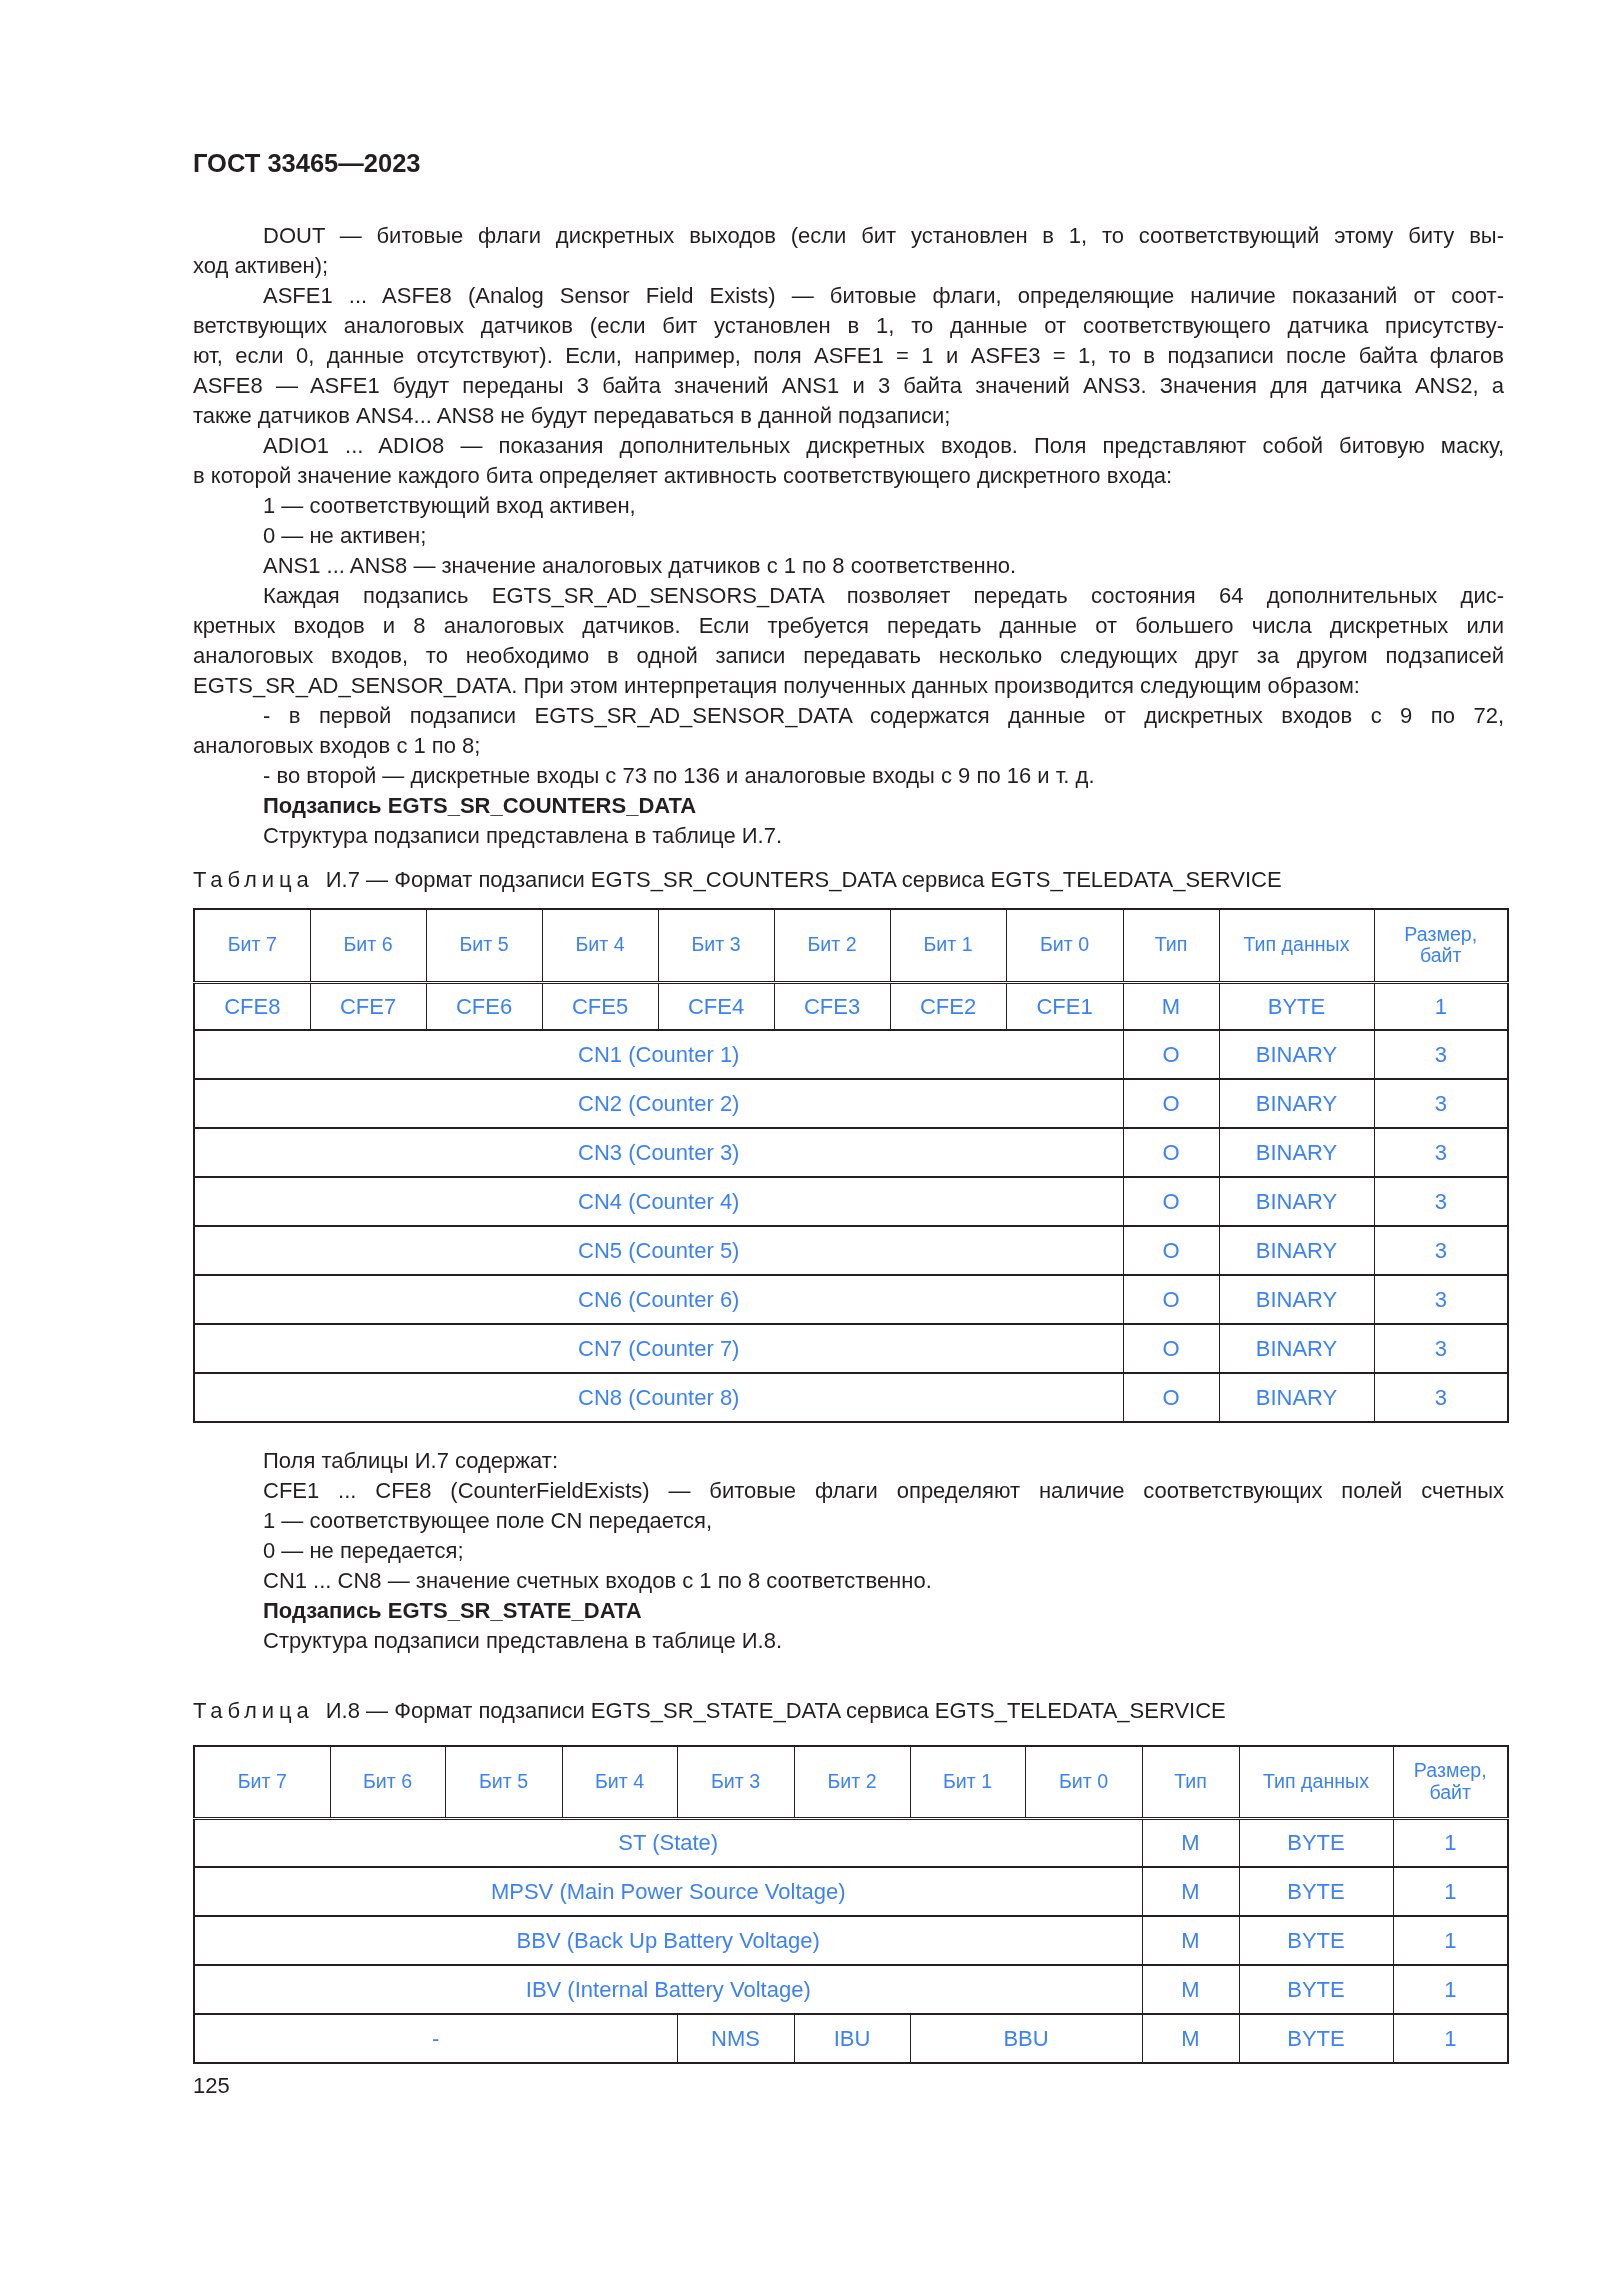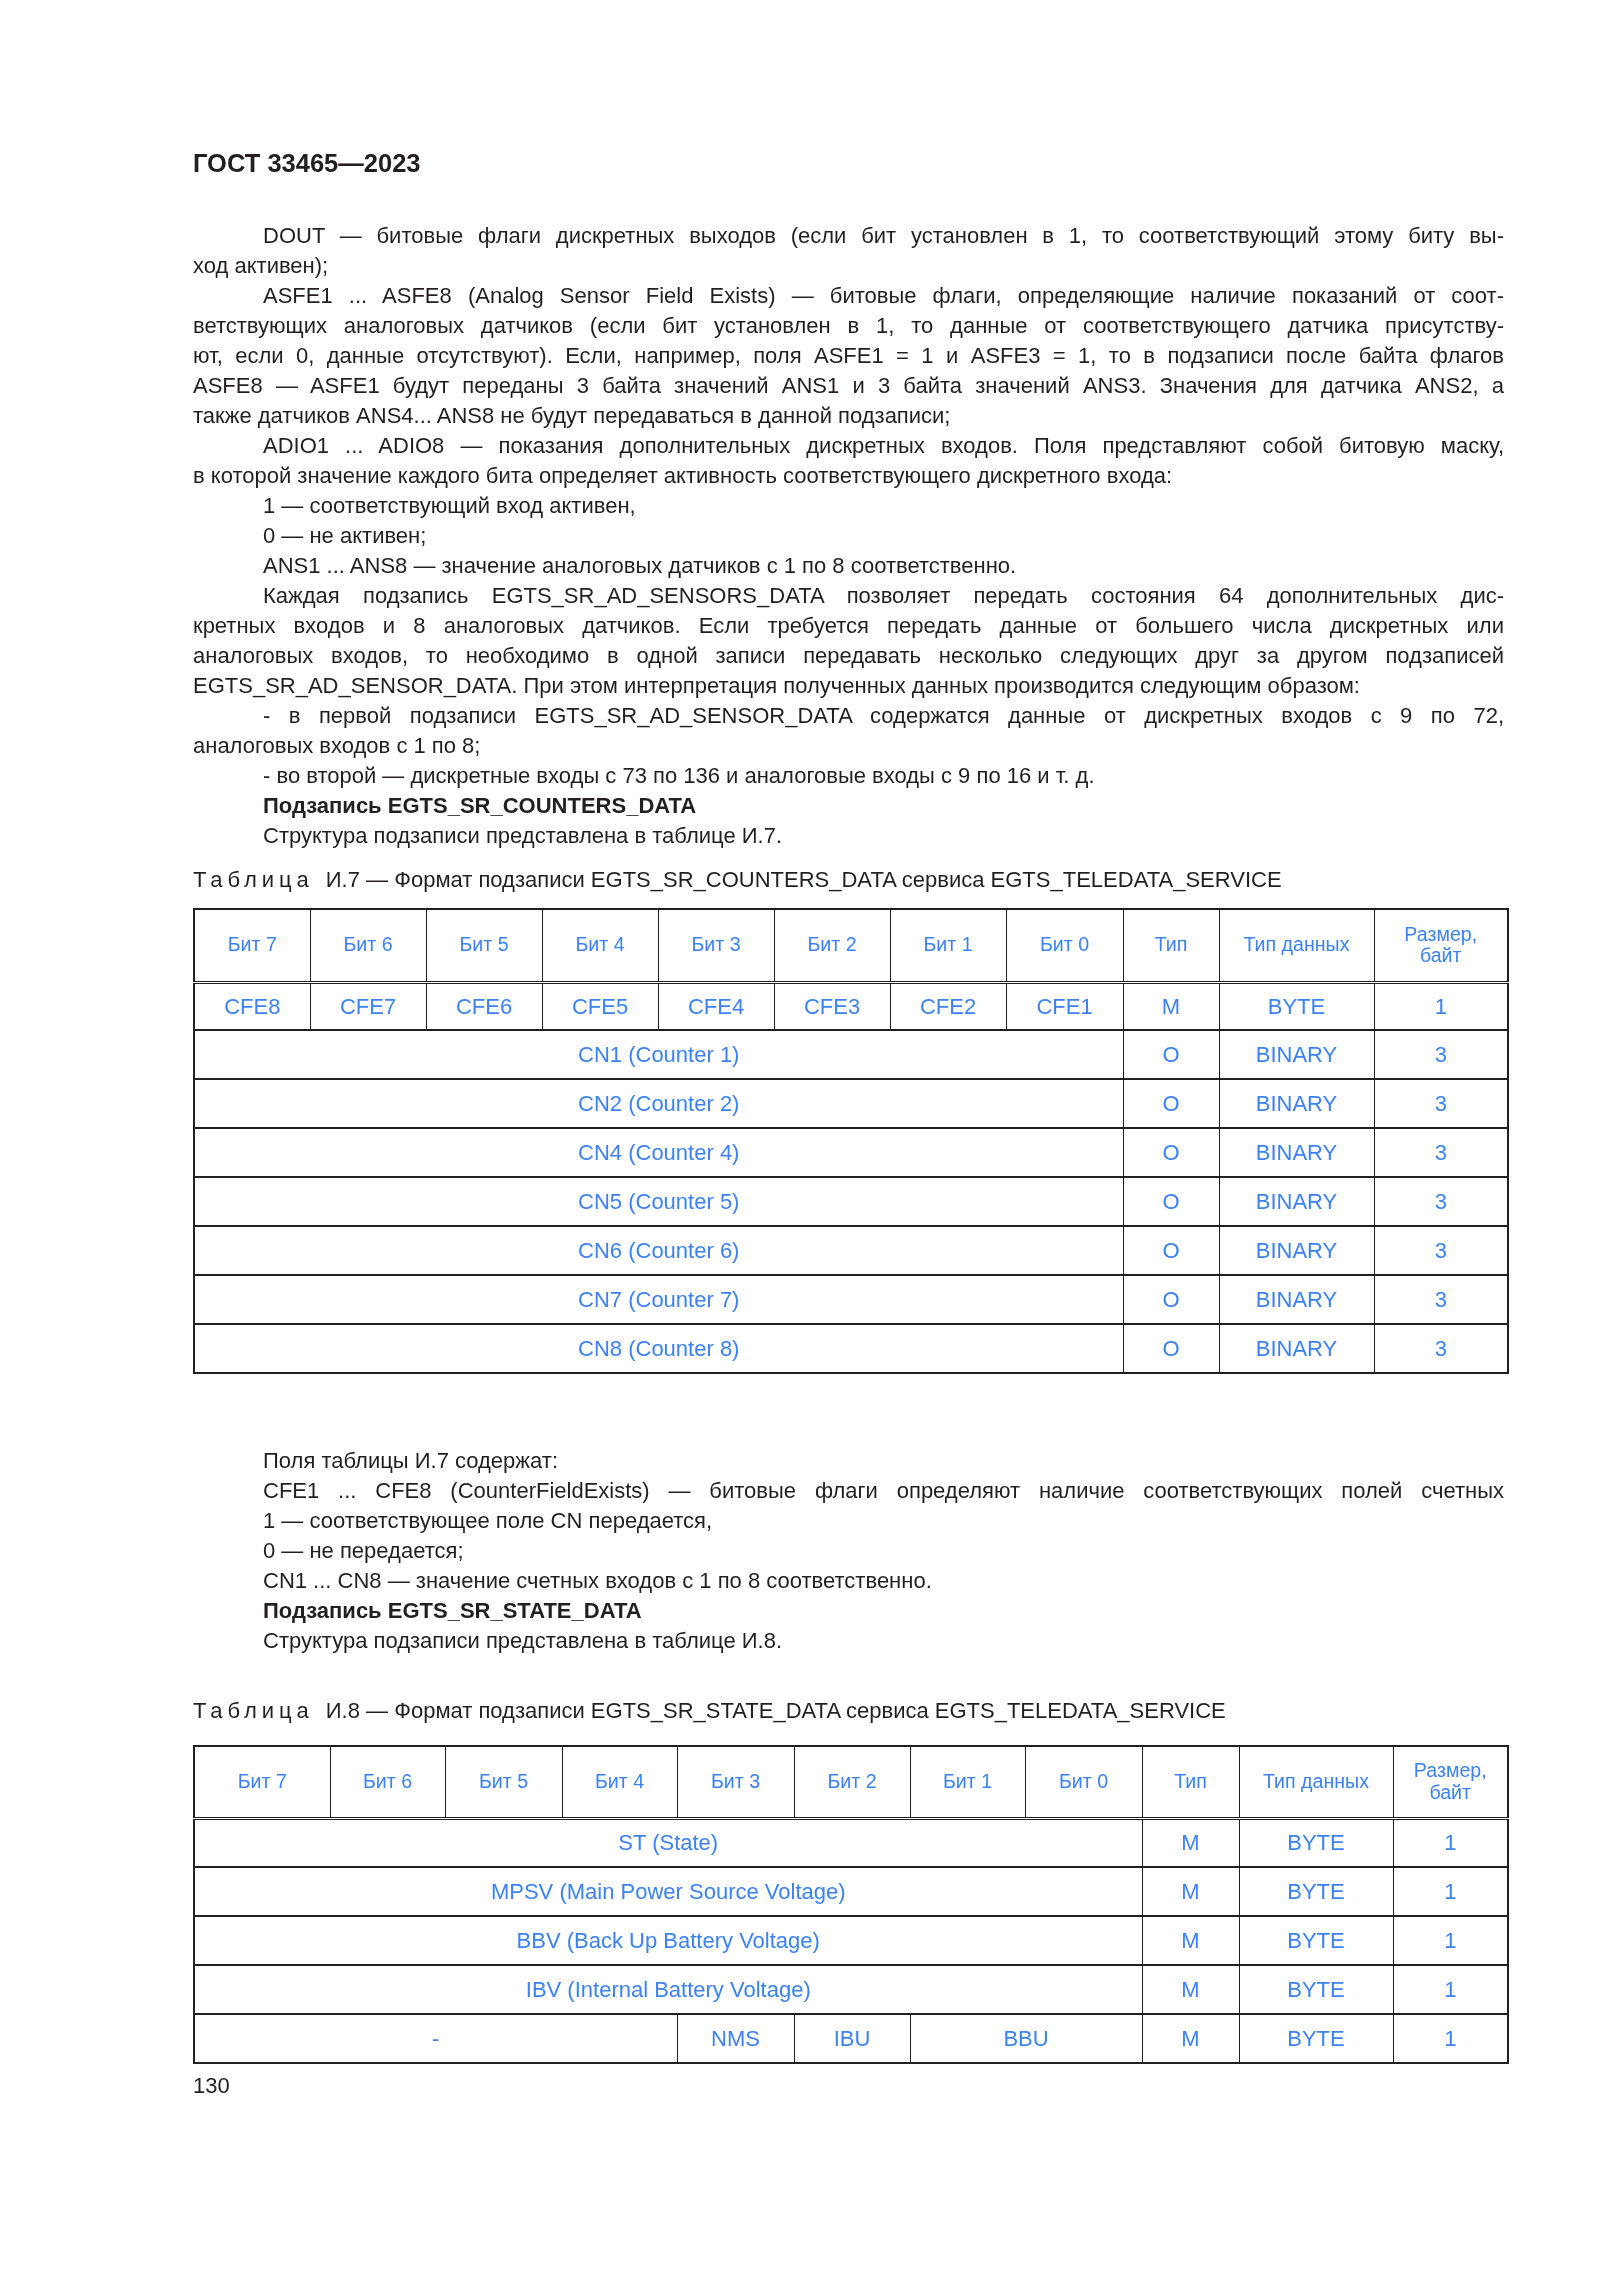--- a/index.html
+++ b/index.html
@@ -105,20 +105,26 @@
         <td>BINARY</td>
         <td>3</td>
       </tr>
       <tr class="data" style="height: 49px;">
         <td colspan="8">CN2 (Counter 2)</td>
         <td>O</td>
         <td>BINARY</td>
         <td>3</td>
       </tr>
       <tr class="data" style="height: 49px;">
+        <td colspan="8">CN3 (Counter 3)</td>
+        <td>O</td>
+        <td>BINARY</td>
+        <td>3</td>
+      </tr>
+      <tr class="data" style="height: 49px;">
         <td colspan="8">CN4 (Counter 4)</td>
         <td>O</td>
         <td>BINARY</td>
         <td>3</td>
       </tr>
       <tr class="data" style="height: 49px;">
         <td colspan="8">CN5 (Counter 5)</td>
         <td>O</td>
         <td>BINARY</td>
         <td>3</td>
@@ -219,14 +225,14 @@
     <td>NMS</td>
     <td>IBU</td>
     <td colspan="2">BBU</td>
     <td>M</td>
     <td>BYTE</td>
     <td>1</td>
   </tr>
 </tbody>
   </table>
 
-<div class="pagenum">130</div>
+<div class="pagenum">125</div>
 
 
 </body></html>

